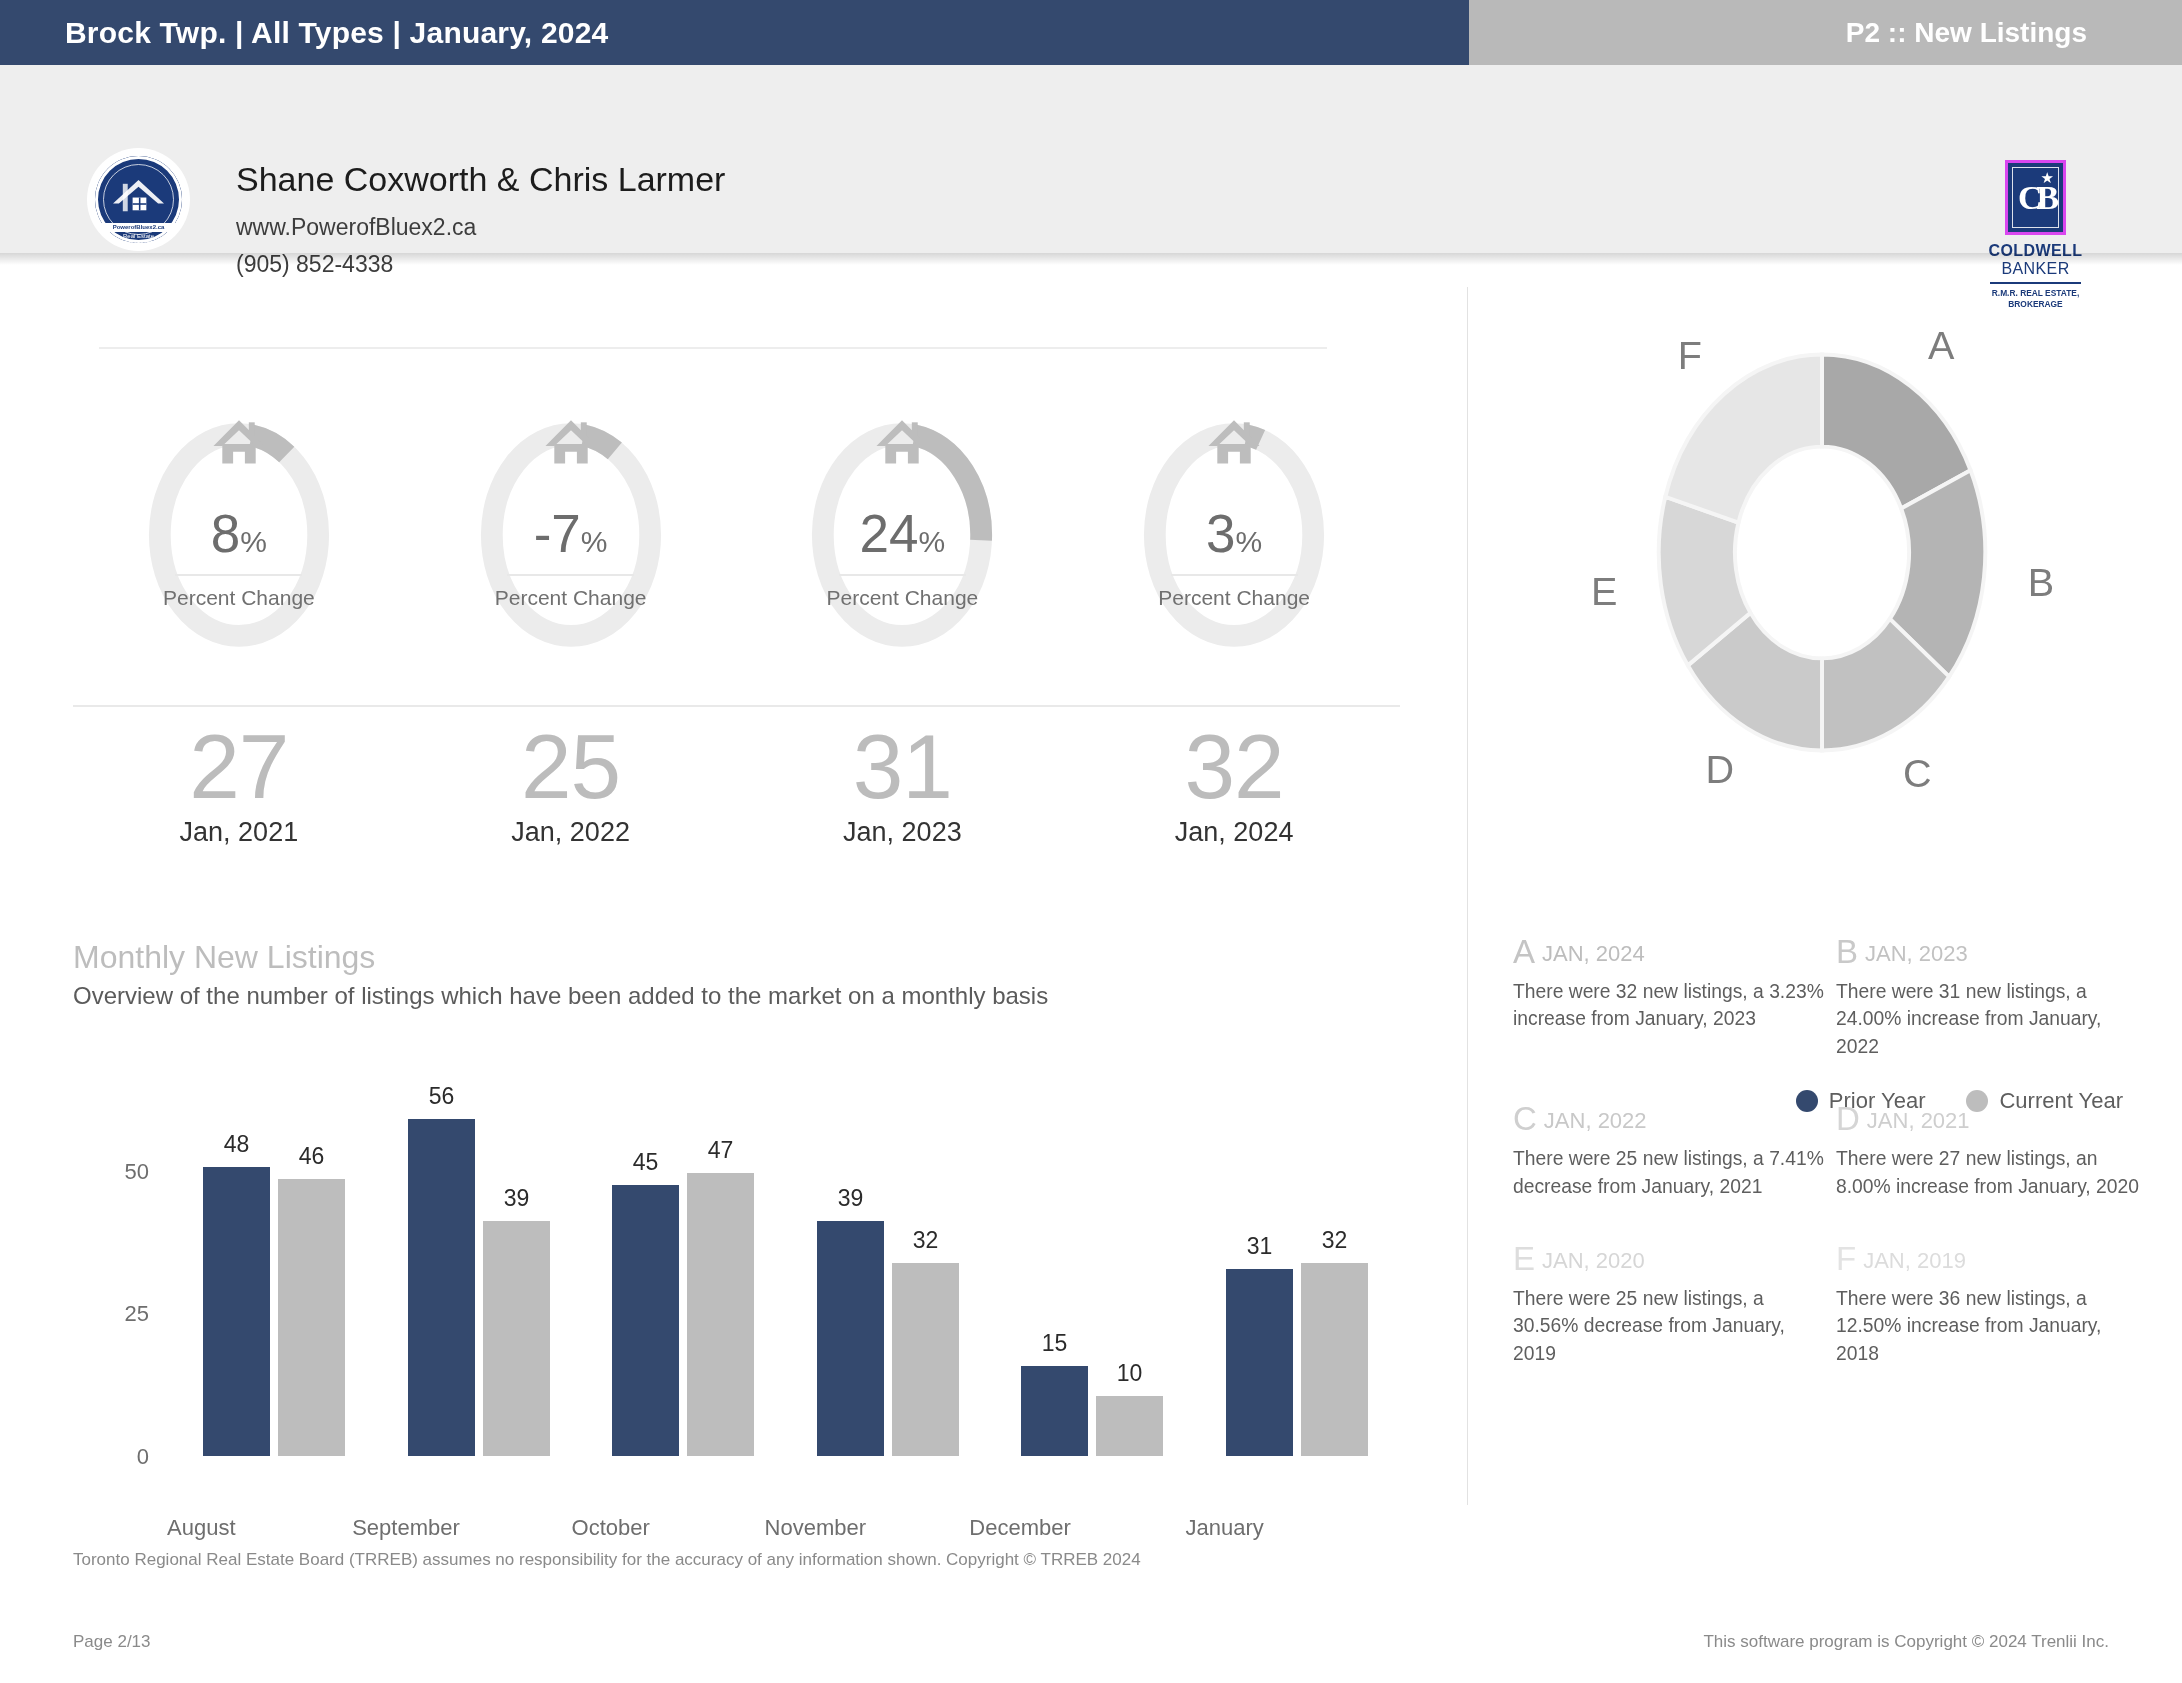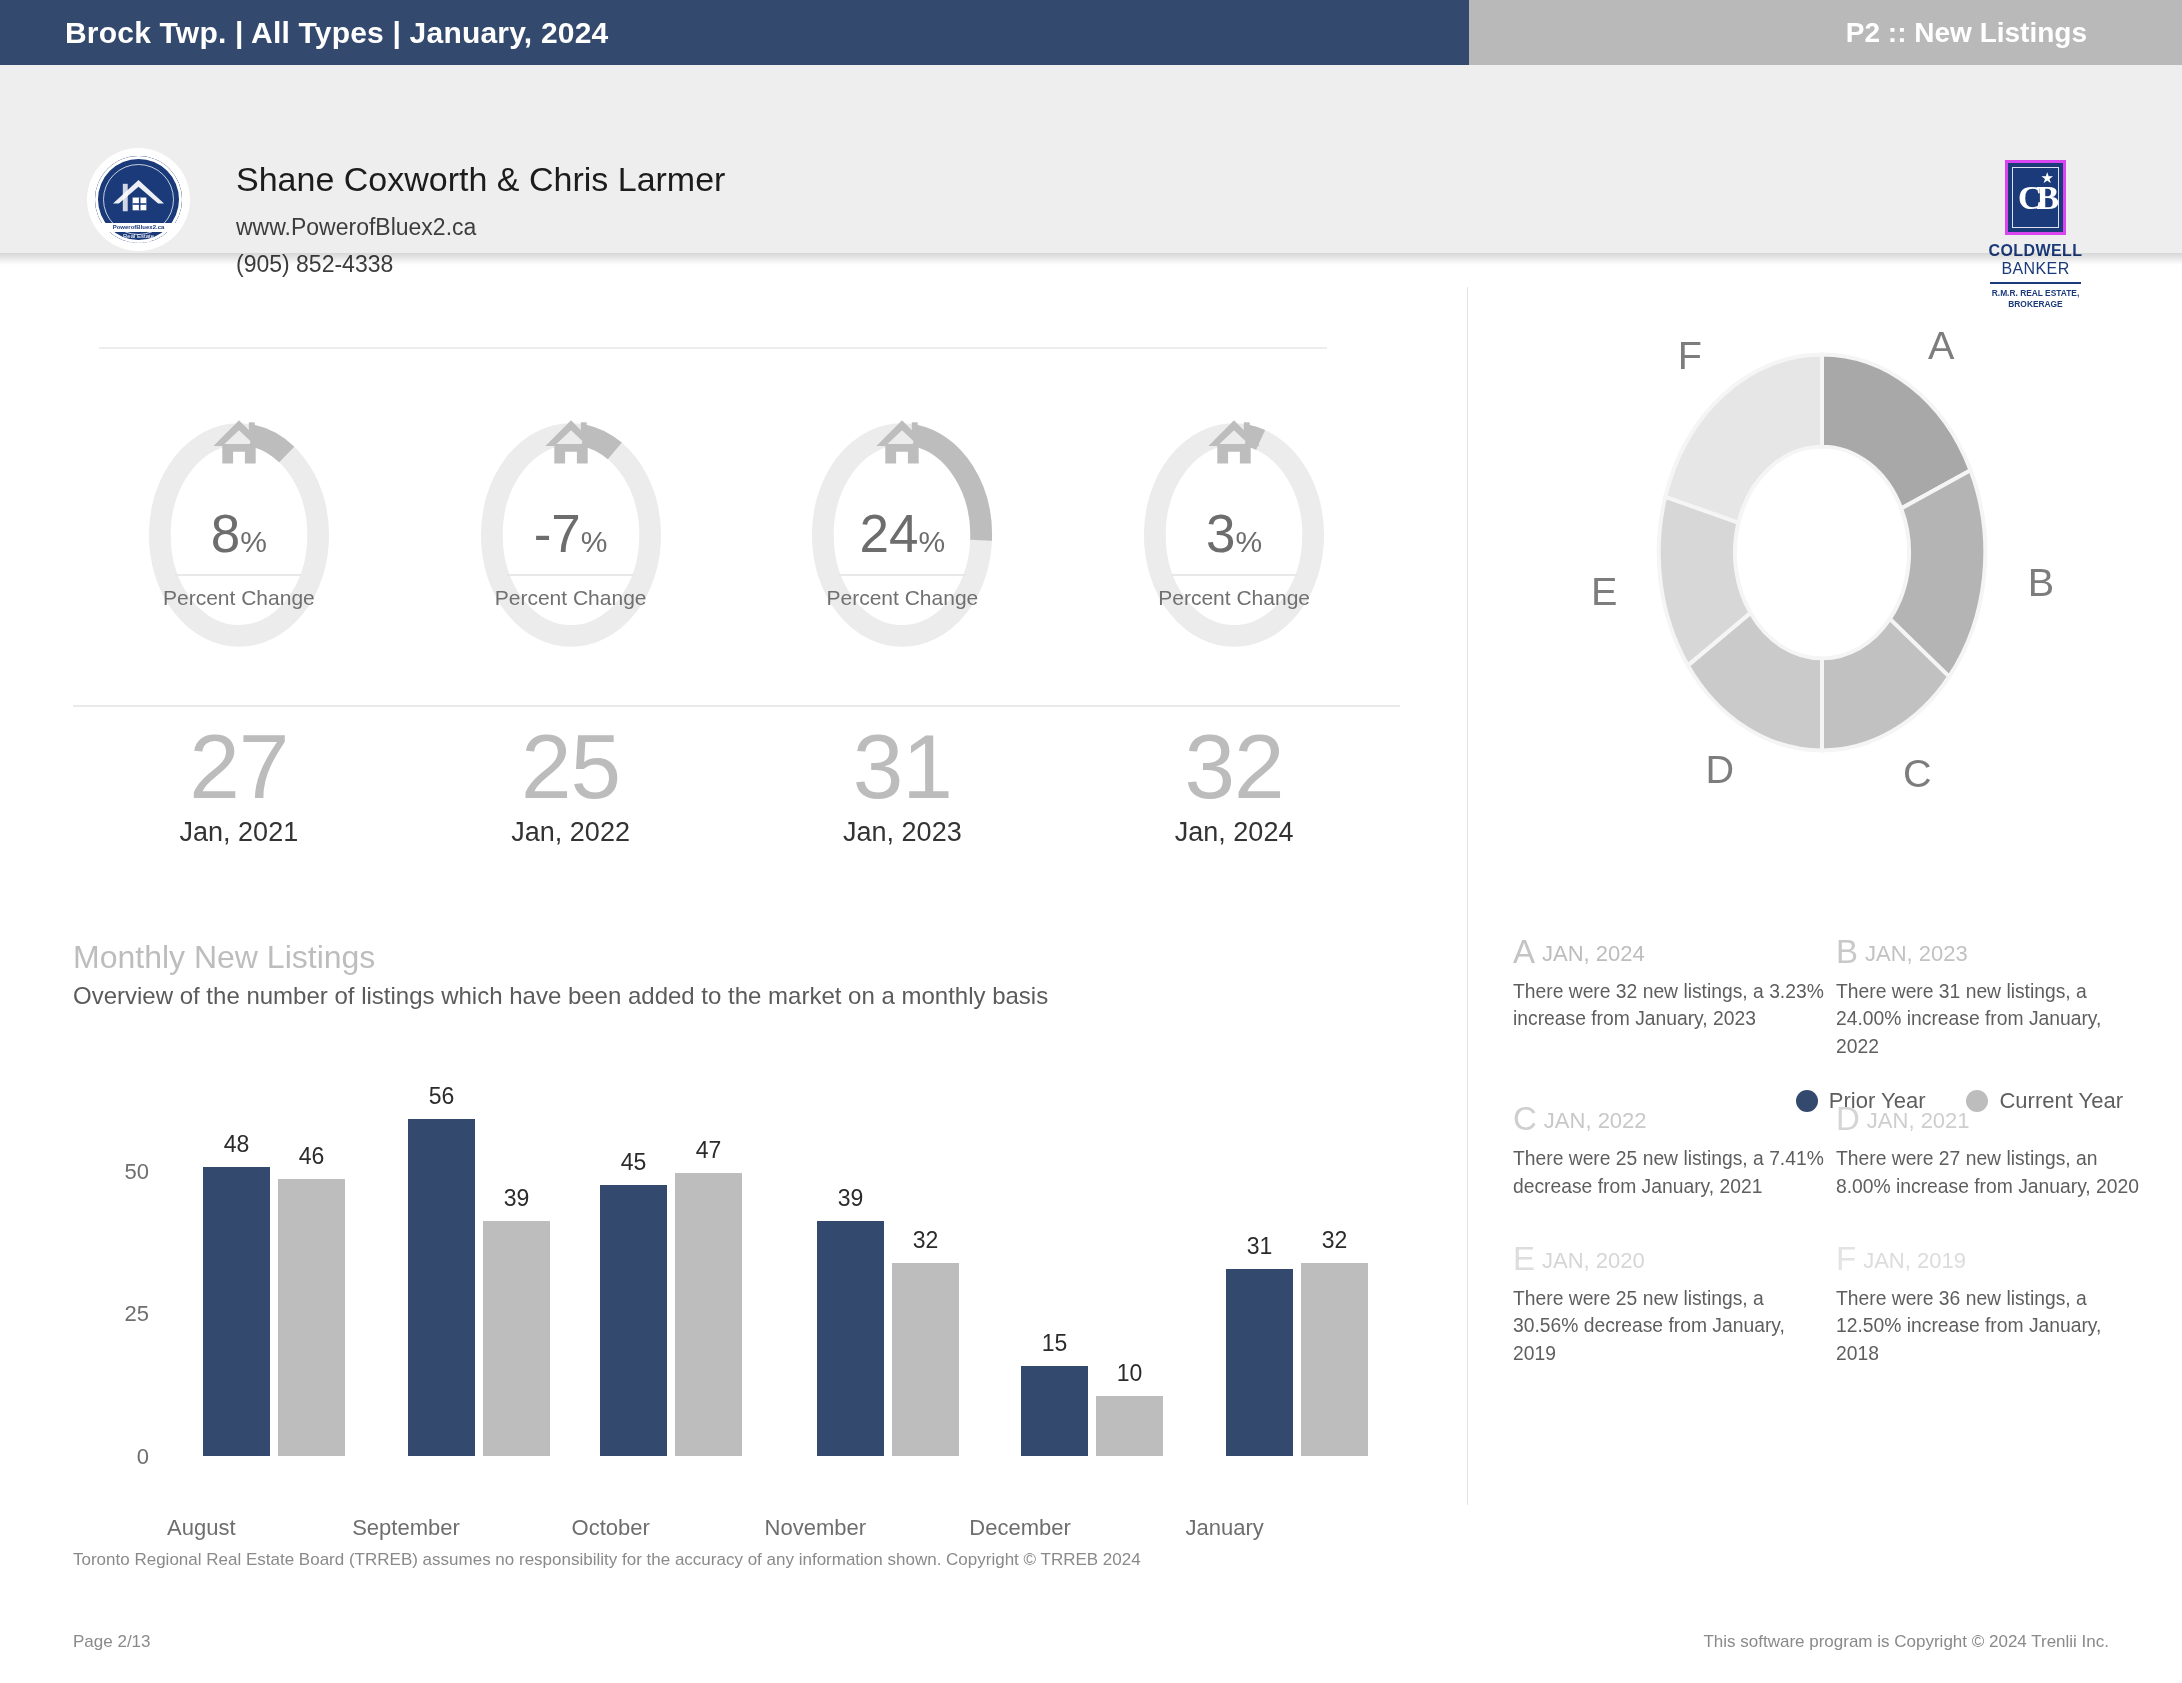--- a/index.html
+++ b/index.html
@@ -287,21 +287,21 @@
           </div>
         </div>
         <div class="bargroup" style="left: 236px;">
           <div class="bar" style="height: 337px; background: rgb(52, 73, 110);">
             <div class="bar-lbl">56</div>
           </div>
           <div class="bar" style="height: 235px; background: rgb(189, 189, 189);">
             <div class="bar-lbl">39</div>
           </div>
         </div>
-        <div class="bargroup" style="left: 428px;">
+        <div class="bargroup" style="left: 440px;">
           <div class="bar" style="height: 271px; background: rgb(52, 73, 110);">
             <div class="bar-lbl">45</div>
           </div>
           <div class="bar" style="height: 283px; background: rgb(189, 189, 189);">
             <div class="bar-lbl">47</div>
           </div>
         </div>
         <div class="bargroup" style="left: 645px;">
           <div class="bar" style="height: 235px; background: rgb(52, 73, 110);">
             <div class="bar-lbl">39</div>

